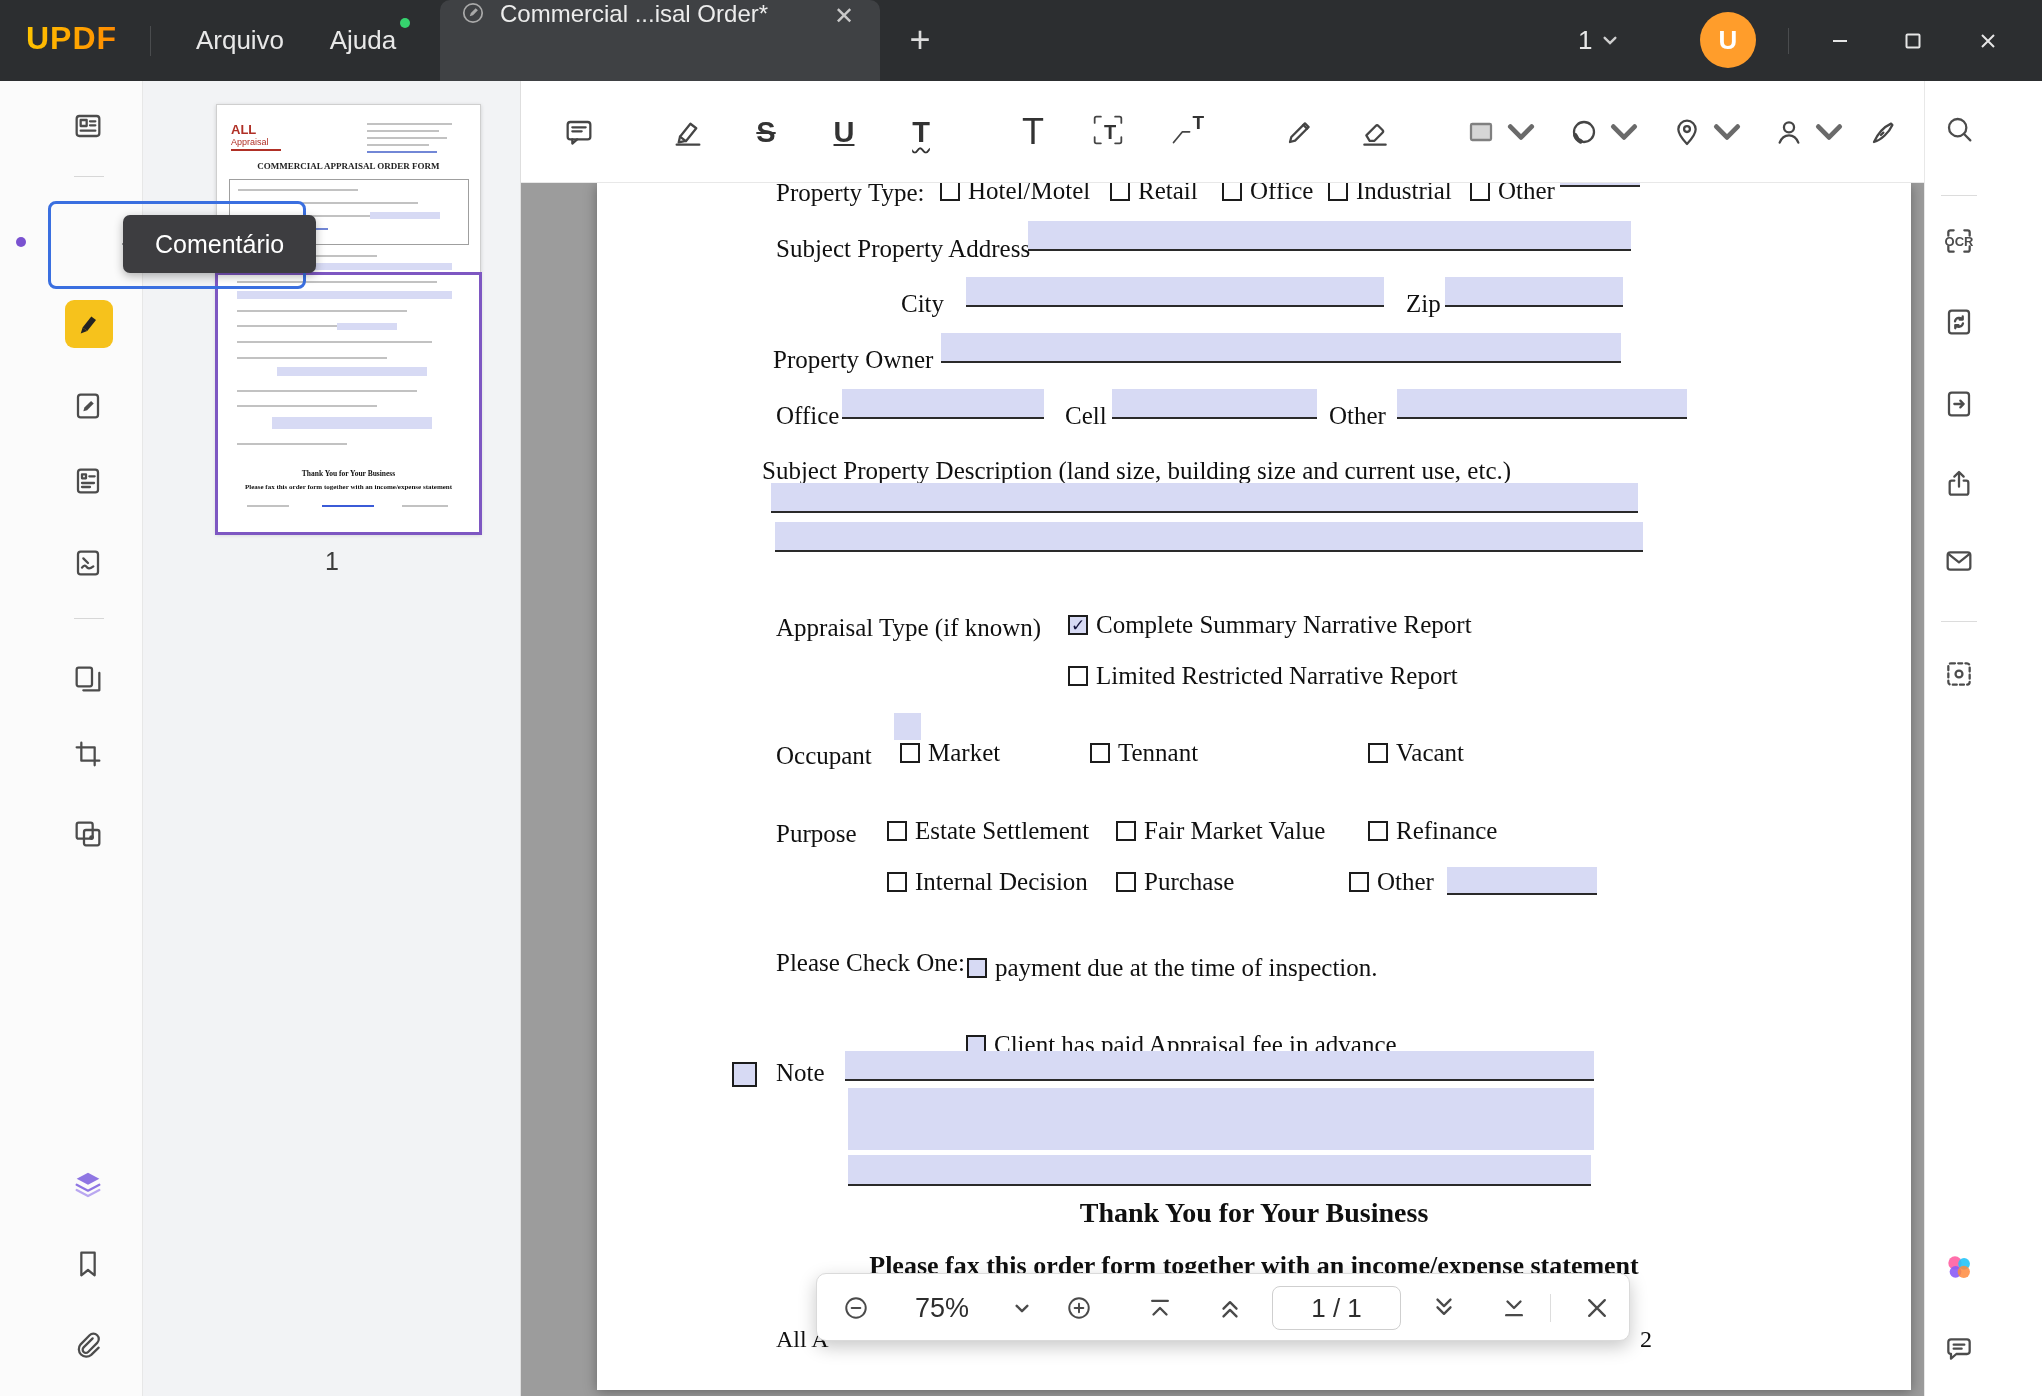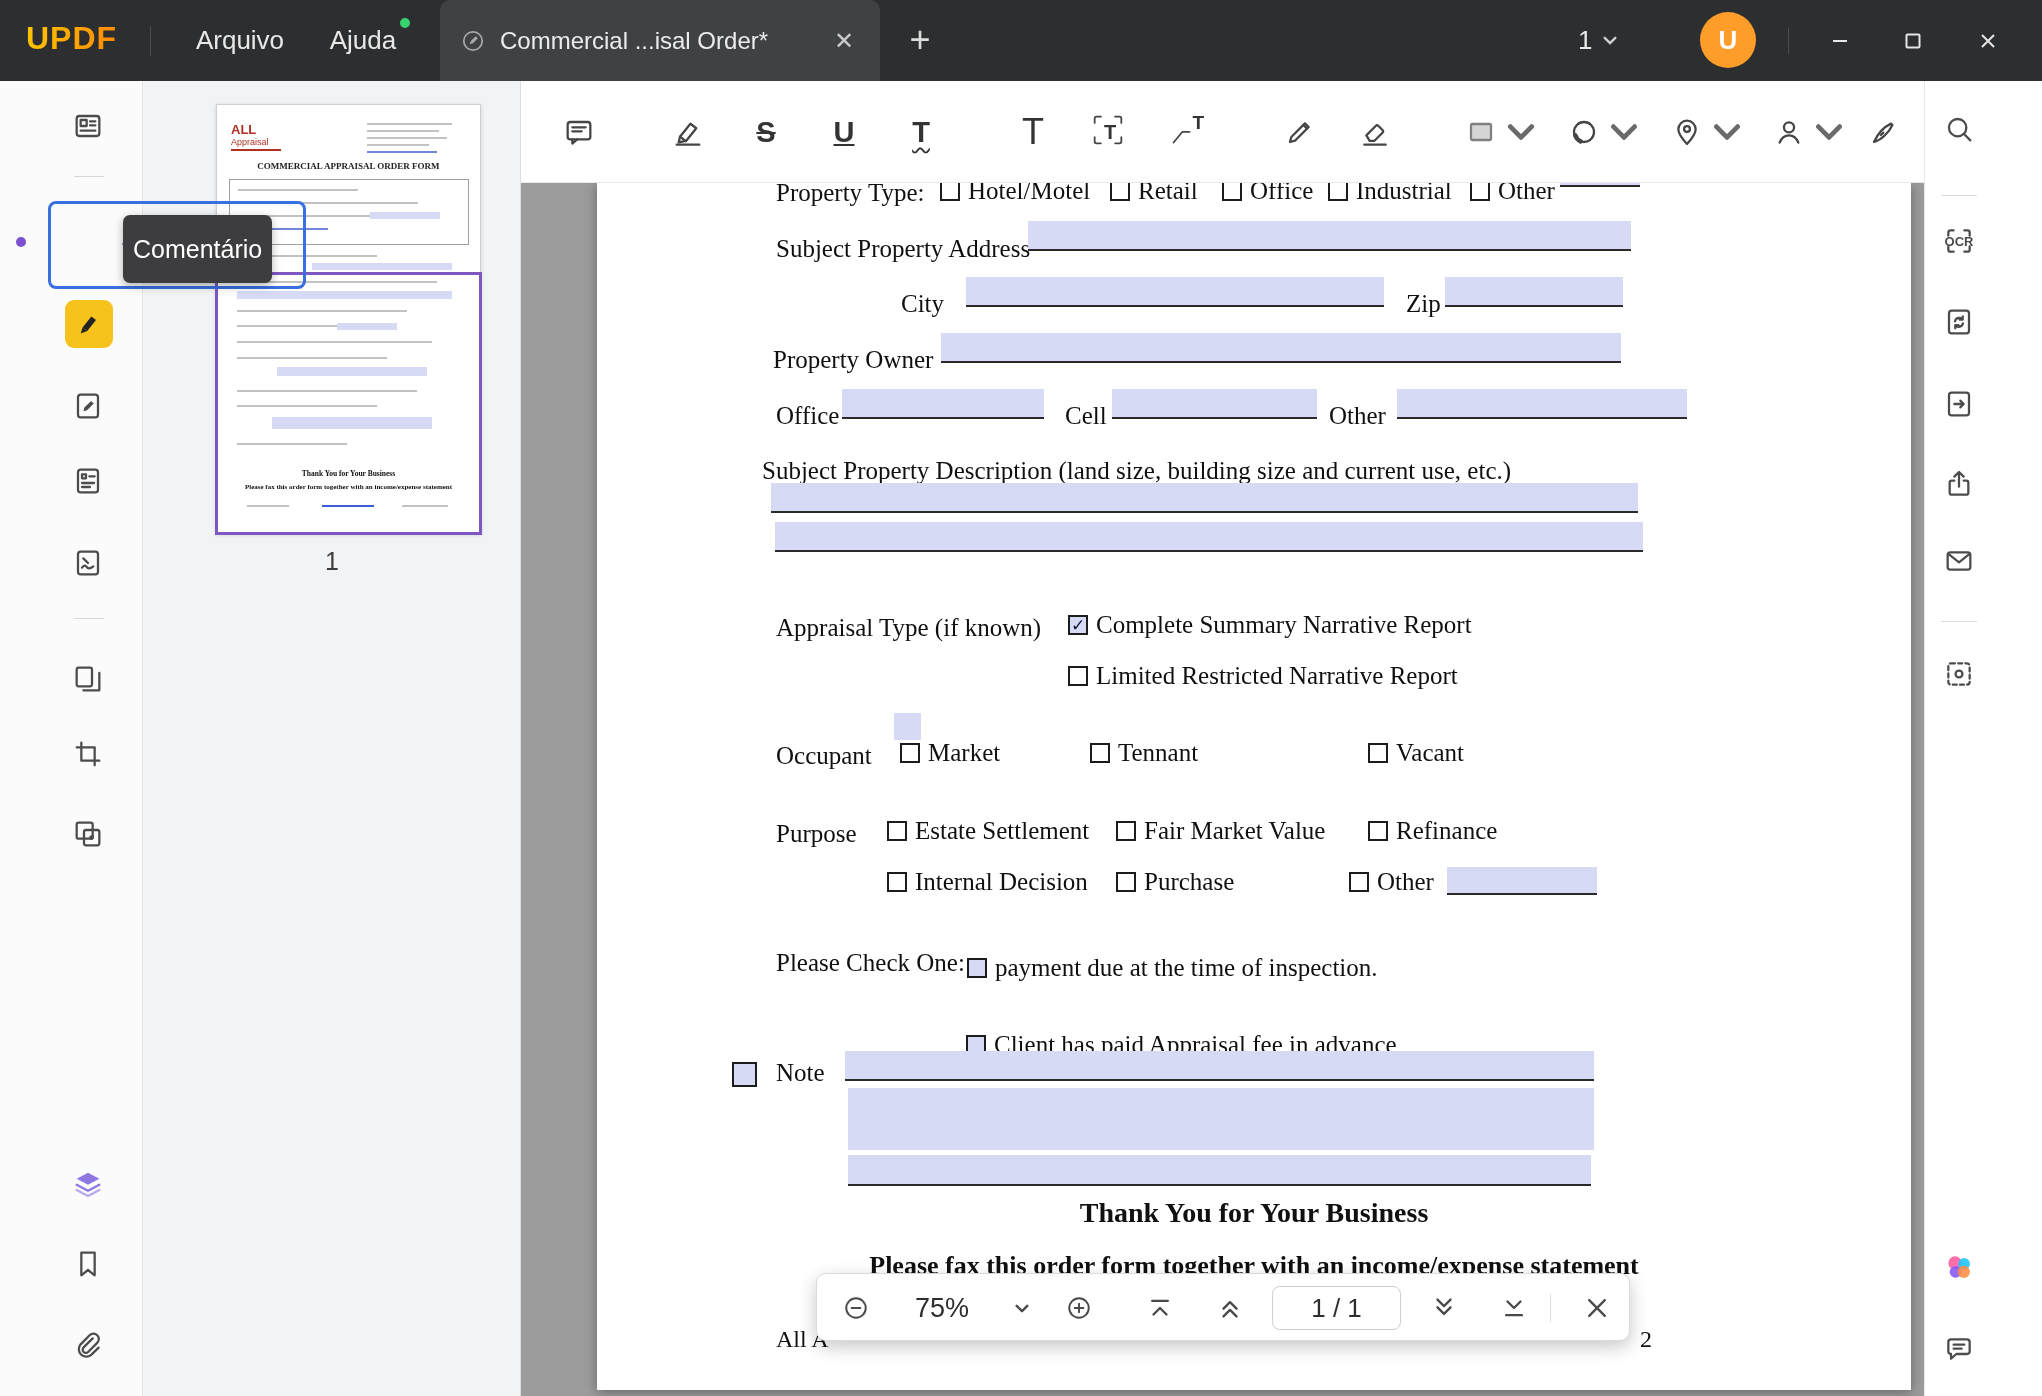--- a/index.html
+++ b/index.html
@@ -8,40 +8,40 @@
   #app{position:relative;width:2042px;height:1396px;overflow:hidden;background:#9c9c9c;}
   .abs{position:absolute;}
 
   
   #titlebar{position:absolute;left:0;top:0;width:2042px;height:81px;background:#2c2e30;z-index:30;}
   .logo{position:absolute;left:26px;top:20px;font-size:32px;font-weight:800;letter-spacing:1px;
         background:linear-gradient(90deg,#ffc400,#ff8a00);-webkit-background-clip:text;background-clip:text;color:transparent;}
   .tb-div{position:absolute;width:1px;background:#4a4c4e;}
   .menu-item{position:absolute;top:0;height:81px;display:flex;align-items:center;justify-content:center;color:#e8e8e8;font-size:26px;cursor:default;}
   .green-dot{position:absolute;width:10px;height:10px;border-radius:50%;background:#36d36e;}
-  #tab{position:absolute;left:440px;top:0;width:440px;height:81px;background:#3f4144;border-radius:10px 10px 0 0;display:flex;align-items:center;padding:0 20px;gap:14px;}
+  #tab{position:absolute;left:440px;top:0;width:440px;height:81px;background:#3f4144;border-radius:10px 10px 0 0;display:flex;padding:0 20px;gap:14px;}
   #tab .tab-title{flex:1;color:#ececec;font-size:24px;white-space:nowrap;overflow:hidden;text-overflow:ellipsis;}
   #tab .tab-close{color:#c9c9c9;font-size:24px;line-height:1;padding:4px 6px;}
   #new-tab{position:absolute;left:898px;top:18px;width:44px;height:44px;display:flex;align-items:center;justify-content:center;color:#dcdcdc;font-size:36px;font-weight:300;}
   #win-count{position:absolute;left:1578px;top:0;height:81px;display:flex;align-items:center;gap:10px;color:#e8e8e8;font-size:26px;}
   #avatar{position:absolute;left:1700px;top:12px;width:56px;height:56px;border-radius:50%;background:#ff9d2b;display:flex;align-items:center;justify-content:center;color:#fff;font-size:26px;font-weight:700;}
   .win-btn{position:absolute;top:0;height:81px;display:flex;align-items:center;justify-content:center;color:#e6e6e6;}
   .win-btn svg{stroke:#e6e6e6;fill:none;stroke-width:2;}
 
   
   #left-strip{position:absolute;left:0;top:81px;width:143px;height:1315px;background:#fbfbfb;border-right:1px solid #e7e7e7;z-index:10;}
   .sbtn{position:absolute;left:64px;width:48px;height:48px;display:flex;align-items:center;justify-content:center;border-radius:8px;}
   .sbtn svg,.rbtn svg{width:32px;height:32px;stroke:#4c4c4c;fill:none;stroke-width:1.7;stroke-linecap:round;stroke-linejoin:round;}
   .strip-div{position:absolute;left:74px;width:30px;height:1px;background:#d7d7d7;}
   .ybox{position:absolute;left:65px;width:48px;height:48px;background:#f6c21c;border-radius:9px;display:flex;align-items:center;justify-content:center;}
   .ybox svg{width:28px;height:28px;}
 
   
   #comment-select-box{position:absolute;left:48px;top:201px;width:258px;height:88px;border:3px solid #3a6fe0;border-radius:8px;z-index:40;}
-  #comment-tooltip{position:absolute;left:123px;top:215px;height:68px;padding:0 10px;background:#3d3d40;border-radius:7px;color:#fff;font-size:25px;display:flex;align-items:center;z-index:45;box-shadow:0 3px 10px rgba(0,0,0,.3);}
+  #comment-tooltip{position:absolute;left:123px;top:215px;height:58px;padding:0 32px;background:#3d3d40;border-radius:7px;color:#fff;font-size:25px;display:flex;align-items:center;z-index:45;box-shadow:0 3px 10px rgba(0,0,0,.3);}
   #comment-tooltip:before{content:"";position:absolute;left:-8px;top:22px;border:7px solid transparent;border-right-color:#3d3d40;}
   #active-dot{position:absolute;left:16px;top:237px;width:10px;height:10px;border-radius:50%;background:#7a52d0;z-index:41;}
 
   
   #thumb-panel{position:absolute;left:143px;top:81px;width:378px;height:1315px;background:#f2f3f5;border-right:1px solid #dedede;z-index:5;}
   #thumb{position:absolute;left:73px;top:23px;width:265px;height:430px;background:#fff;border:1px solid #cfcfcf;box-shadow:0 1px 4px rgba(0,0,0,.15);overflow:hidden;}
   .t-line{position:absolute;height:2px;background:#c2c2c2;}
   .t-purple{position:absolute;background:#d7daf4;}
   #thumb-viewport{position:absolute;left:72px;top:191px;width:267px;height:263px;border:3px solid #7e57c2;z-index:6;}
   #thumb-pagenum{position:absolute;left:0;top:466px;width:378px;text-align:center;color:#3c3c3c;font-size:25px;}

